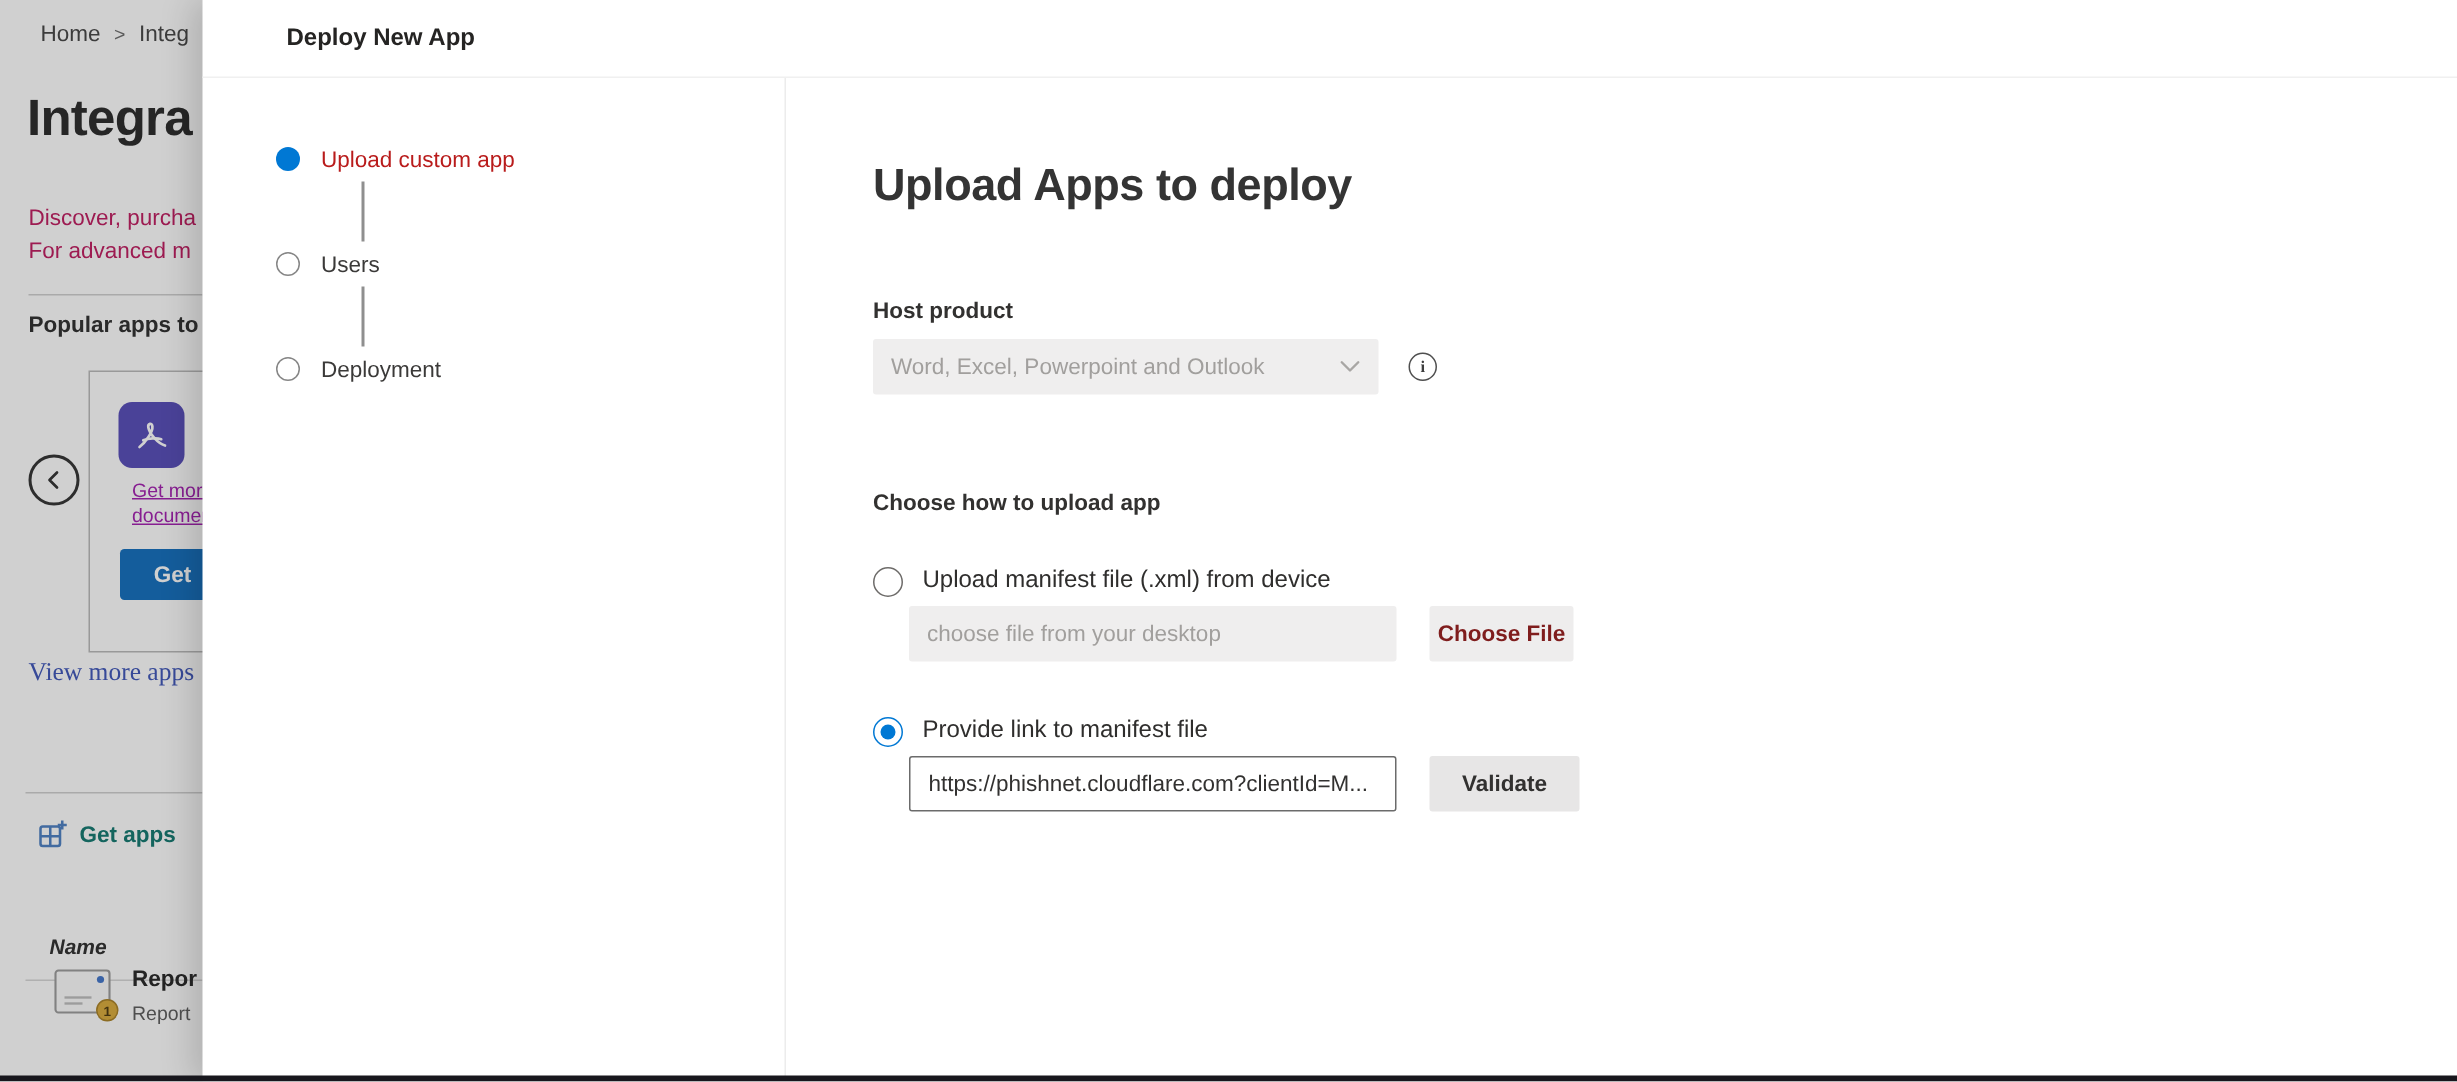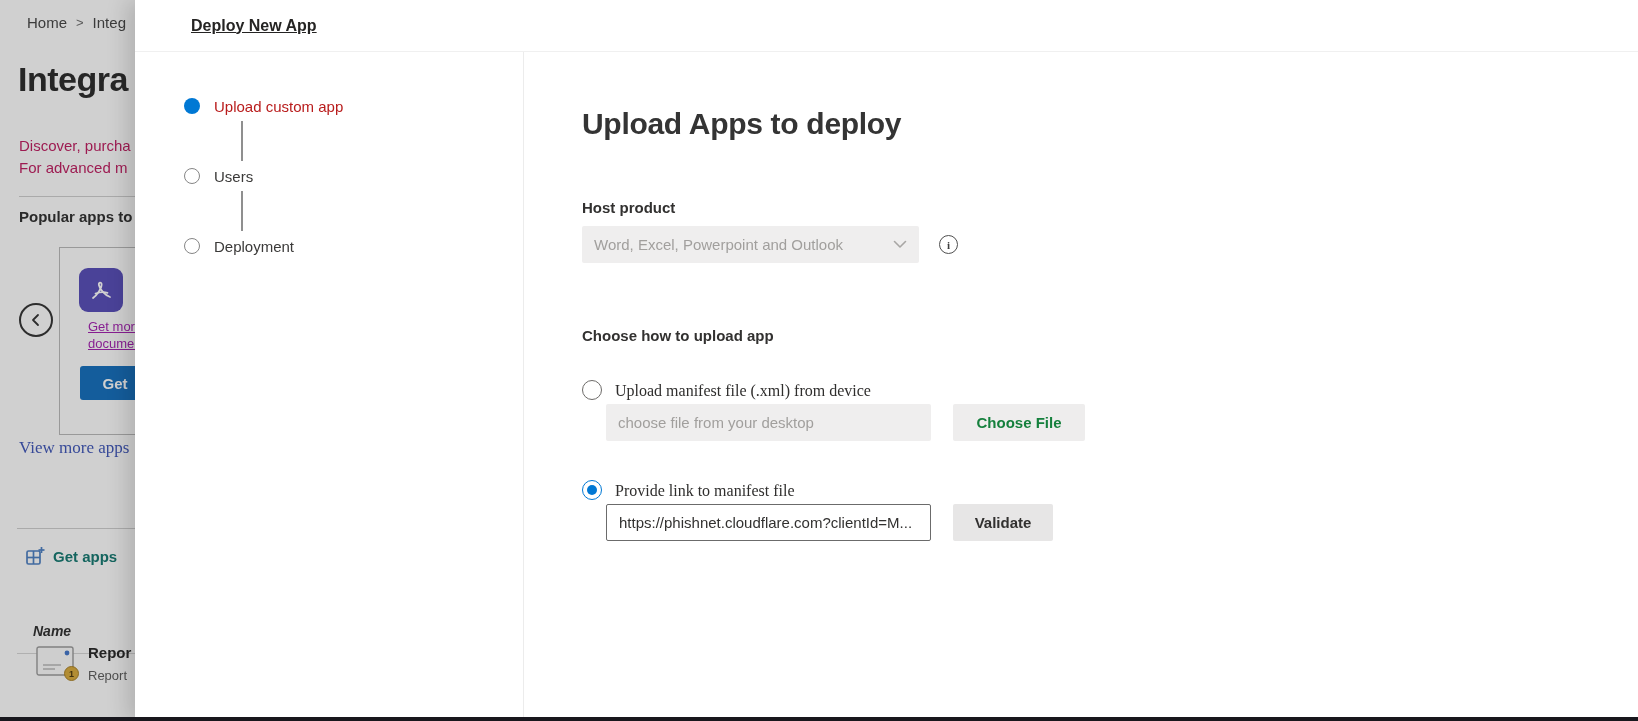--- a/index.html
+++ b/index.html
@@ -31,21 +31,21 @@
 
   .report-row { position:absolute; left:36px; top:642px; top:644px; display:flex; gap:14px; }
   .mail-wrap { position:relative; width:38px; height:30px; margin-top:2px; }
   .mail-badge { position:absolute; right:-5px; bottom:-5px; width:15px; height:15px; border-radius:50%; background:#d9a938; border:1px solid #a87f22; color:#4a3508; font-size:9px; font-weight:700; display:flex; align-items:center; justify-content:center; }
   .report-title { font-size:15px; font-weight:700; color:#232323; white-space:nowrap; }
   .report-sub { font-size:13px; color:#5a5a5a; margin-top:7px; white-space:nowrap; }
 
   
   .panel { position:absolute; left:135px; top:0; right:0; bottom:0; background:#fff; z-index:2; box-shadow:-8px 0 20px rgba(0,0,0,0.15); display:flex; flex-direction:column; }
   .panel-header { height:52px; flex:0 0 52px; display:flex; align-items:center; padding-left:56px; border-bottom:1px solid #f0f0f0; }
-  .panel-title { font-size:16px; font-weight:600; color:#252423;text-decoration:underline; }
+  .panel-title { font-size:16px; font-weight:600; color:#252423; }
   .panel-body { flex:1; display:flex; min-height:0; }
 
   .stepper-col { width:389px; flex:0 0 389px; border-right:1px solid #ececec; }
   .steps { padding:44px 0 0 49px; }
   .step { display:flex; align-items:center; gap:14px; height:20px; }
   .step-dot { width:16px; height:16px; border-radius:50%; flex:0 0 16px; }
   .step-dot.active { background:#0078d4; }
   .step-dot.idle { background:#fff; border:1.5px solid #868686; }
   .step-label { font-size:15px; color:#3b3a39; white-space:nowrap; }
   .step.active .step-label { font-weight:400; color:#b91c1c; }
@@ -55,34 +55,34 @@
   .content-heading { margin-top:52px; font-size:30px; line-height:40px; font-weight:700; color:#343434; letter-spacing:-0.3px; }
   .field-label { margin-top:55px; font-size:15px; line-height:18px; font-weight:700; color:#323130; }
   .dropdown-row { margin-top:9px; display:flex; align-items:center; }
   .dropdown { width:337px; height:37px; background:#efeeee; border-radius:2px; display:flex; align-items:center; padding:0 12px; cursor:default; }
   .dropdown-value { flex:1; font-size:15px; color:#a19f9d; white-space:nowrap; overflow:hidden; }
   .chevron-down { color:#a8a6a4; font-size:13px; margin-left:8px; }
   .info-circle { margin-left:20px; width:19px; height:19px; border-radius:50%; border:1.3px solid #4f4f4f; color:#3d3d3d; font-size:11px; font-weight:600; display:flex; align-items:center; justify-content:center; font-family:"Liberation Serif", serif; }
 
   .section-label { margin-top:64px; font-size:15px; line-height:18px; font-weight:700; color:#323130; }
 
-  .radio-row { display:flex; align-items:flex-end; gap:13px; height:22px;font-family:Liberation Serif, serif; }
+  .radio-row { display:flex; align-items:flex-start; gap:13px; height:22px; }
   .radio-row.first { margin-top:33px; }
   .radio-row.second { margin-top:37px; }
   .radio { width:20px; height:20px; border-radius:50%; flex:0 0 20px; background:#fff; }
   .radio.unchecked { border:1.6px solid #6d6b69; }
   .radio.checked { border:1.6px solid #0078d4; display:flex; align-items:center; justify-content:center; }
   .radio.checked::after { content:""; width:10px; height:10px; border-radius:50%; background:#0078d4; }
   .radio-label { font-size:16px; color:#2f2e2d; white-space:nowrap; }
 
   .input-row { margin:4px 0 0 24px; display:flex; align-items:flex-end; }
   .file-input { width:325px; height:37px; background:#efeeee; border:none; border-radius:2px; padding:0 12px; font-size:15px; color:#3c3c3c; font-family:inherit; }
   .file-input::placeholder { color:#a19f9d; }
   .gray-btn { margin-left:22px; height:37px; border:none; border-radius:2px; font-family:inherit; font-size:15px; }
-  .choose-file-btn { width:132px; background:#eeeded; color:#15803d; font-weight:600; }
+  .choose-file-btn { width:96px; background:#eeeded; color:#7f1d1d; font-weight:600; }
   .url-input { width:325px; height:37px; background:#fff; border:1.2px solid #6b6b6b; border-radius:2px; padding:0 12px; font-size:15px; color:#323130; font-family:inherit; }
   .validate-btn { width:100px; background:#e7e6e6; color:#323130; font-weight:700; cursor:pointer; }
 
   .bottom-bar { position:absolute; left:0; right:0; bottom:0; height:4px; background:#18171d; z-index:3; }
 </style>
 </head>
 <body>
 
 <div class="bg-page">
 

